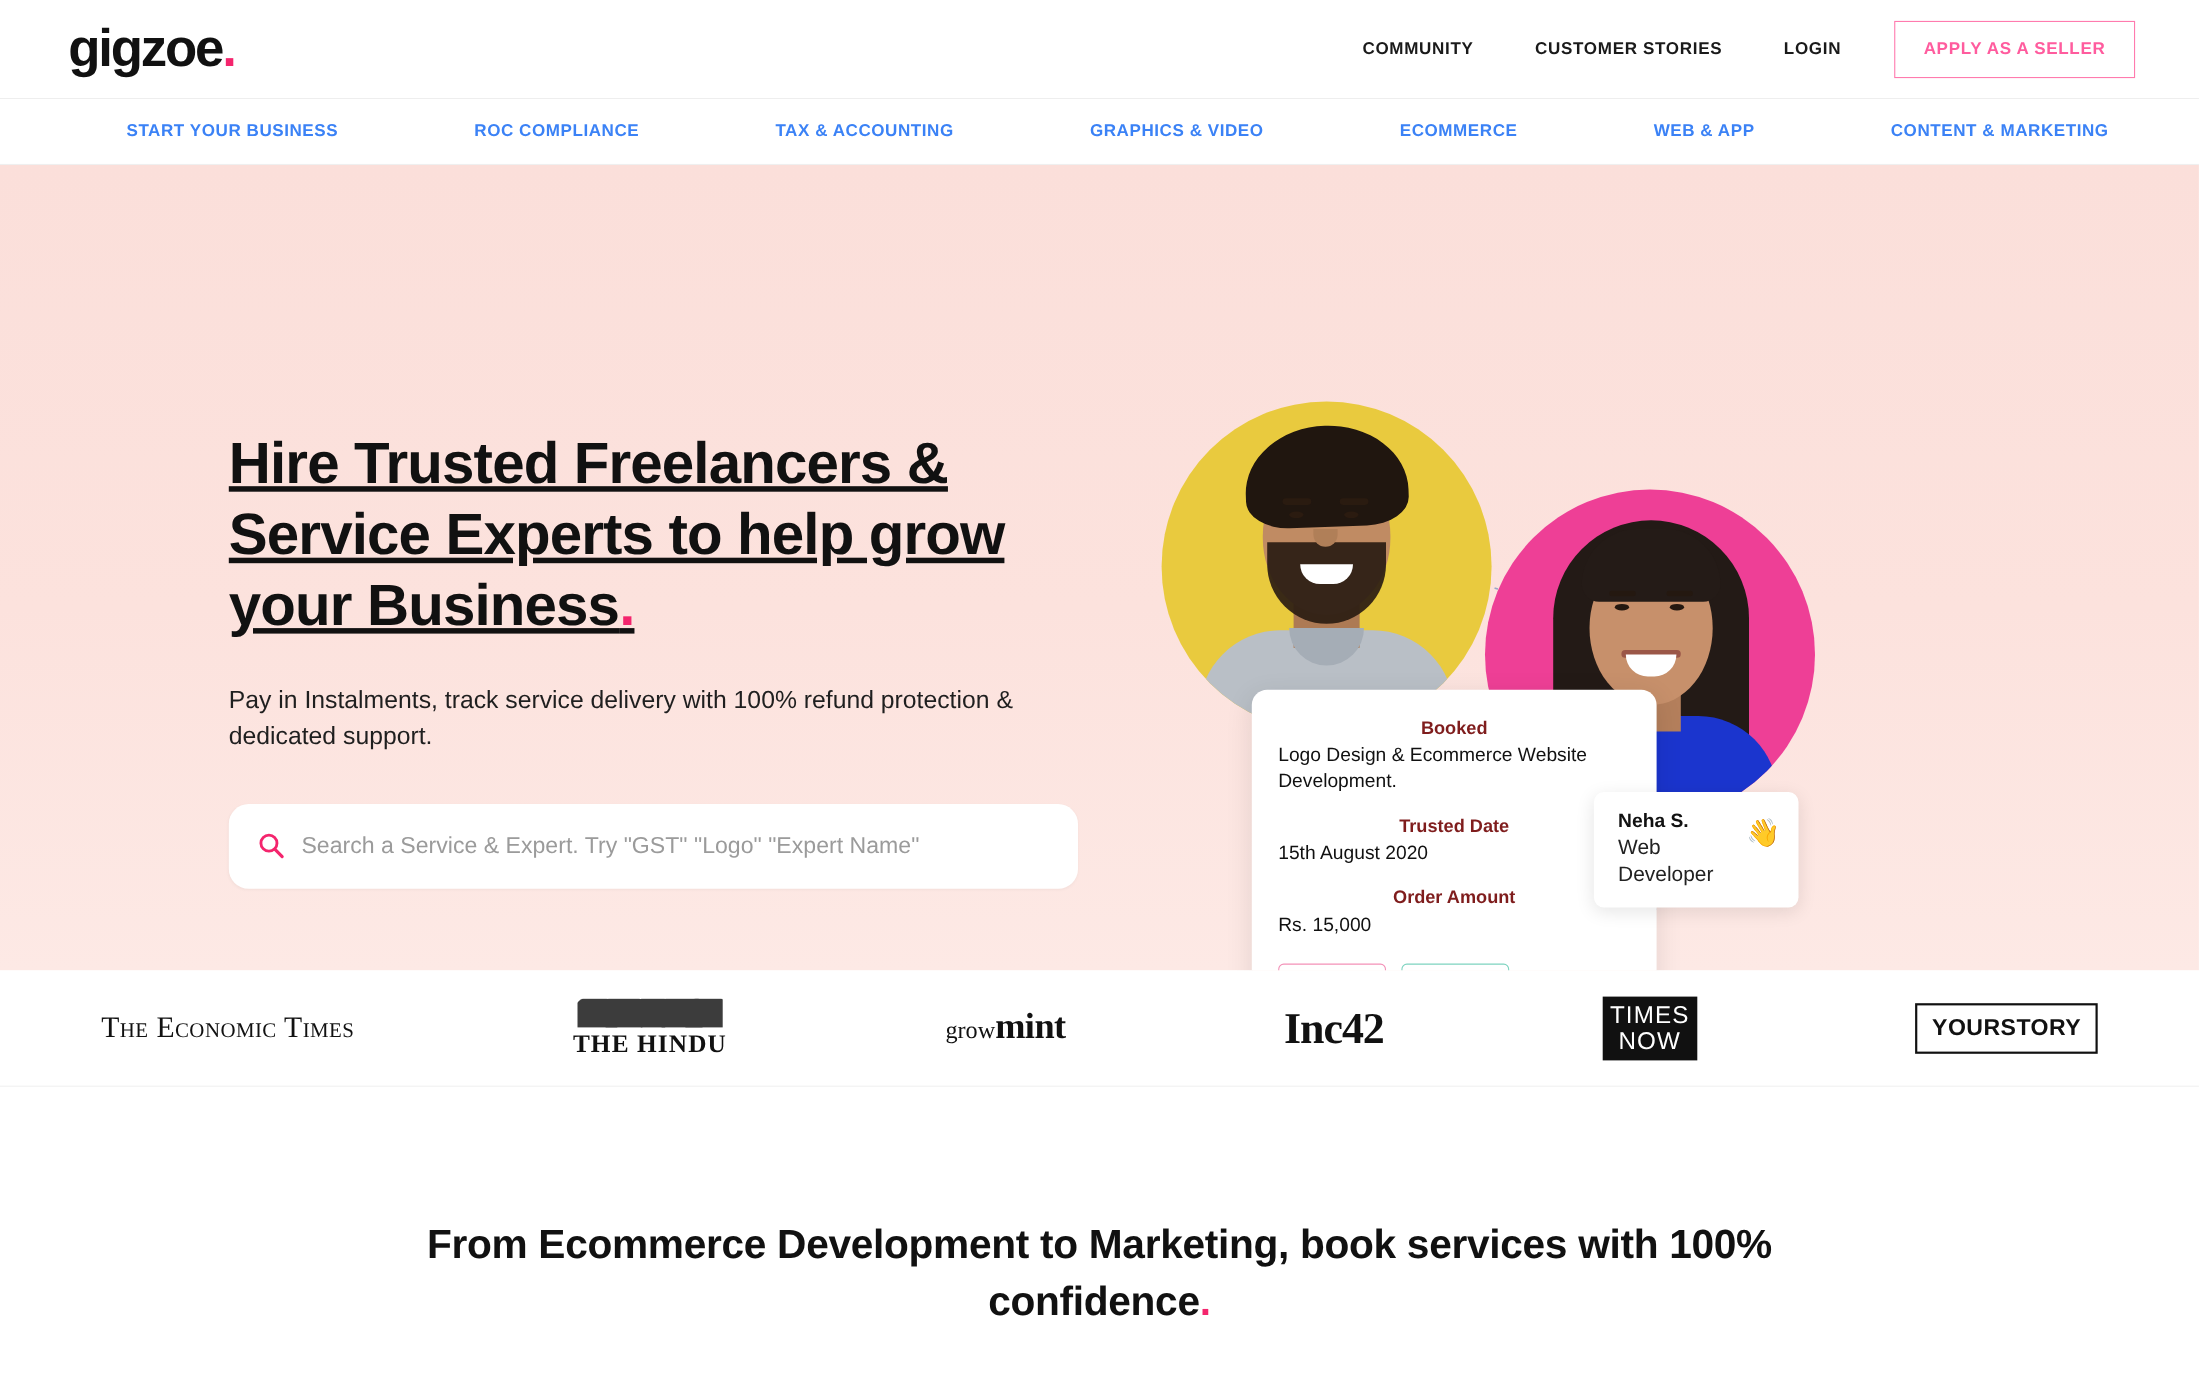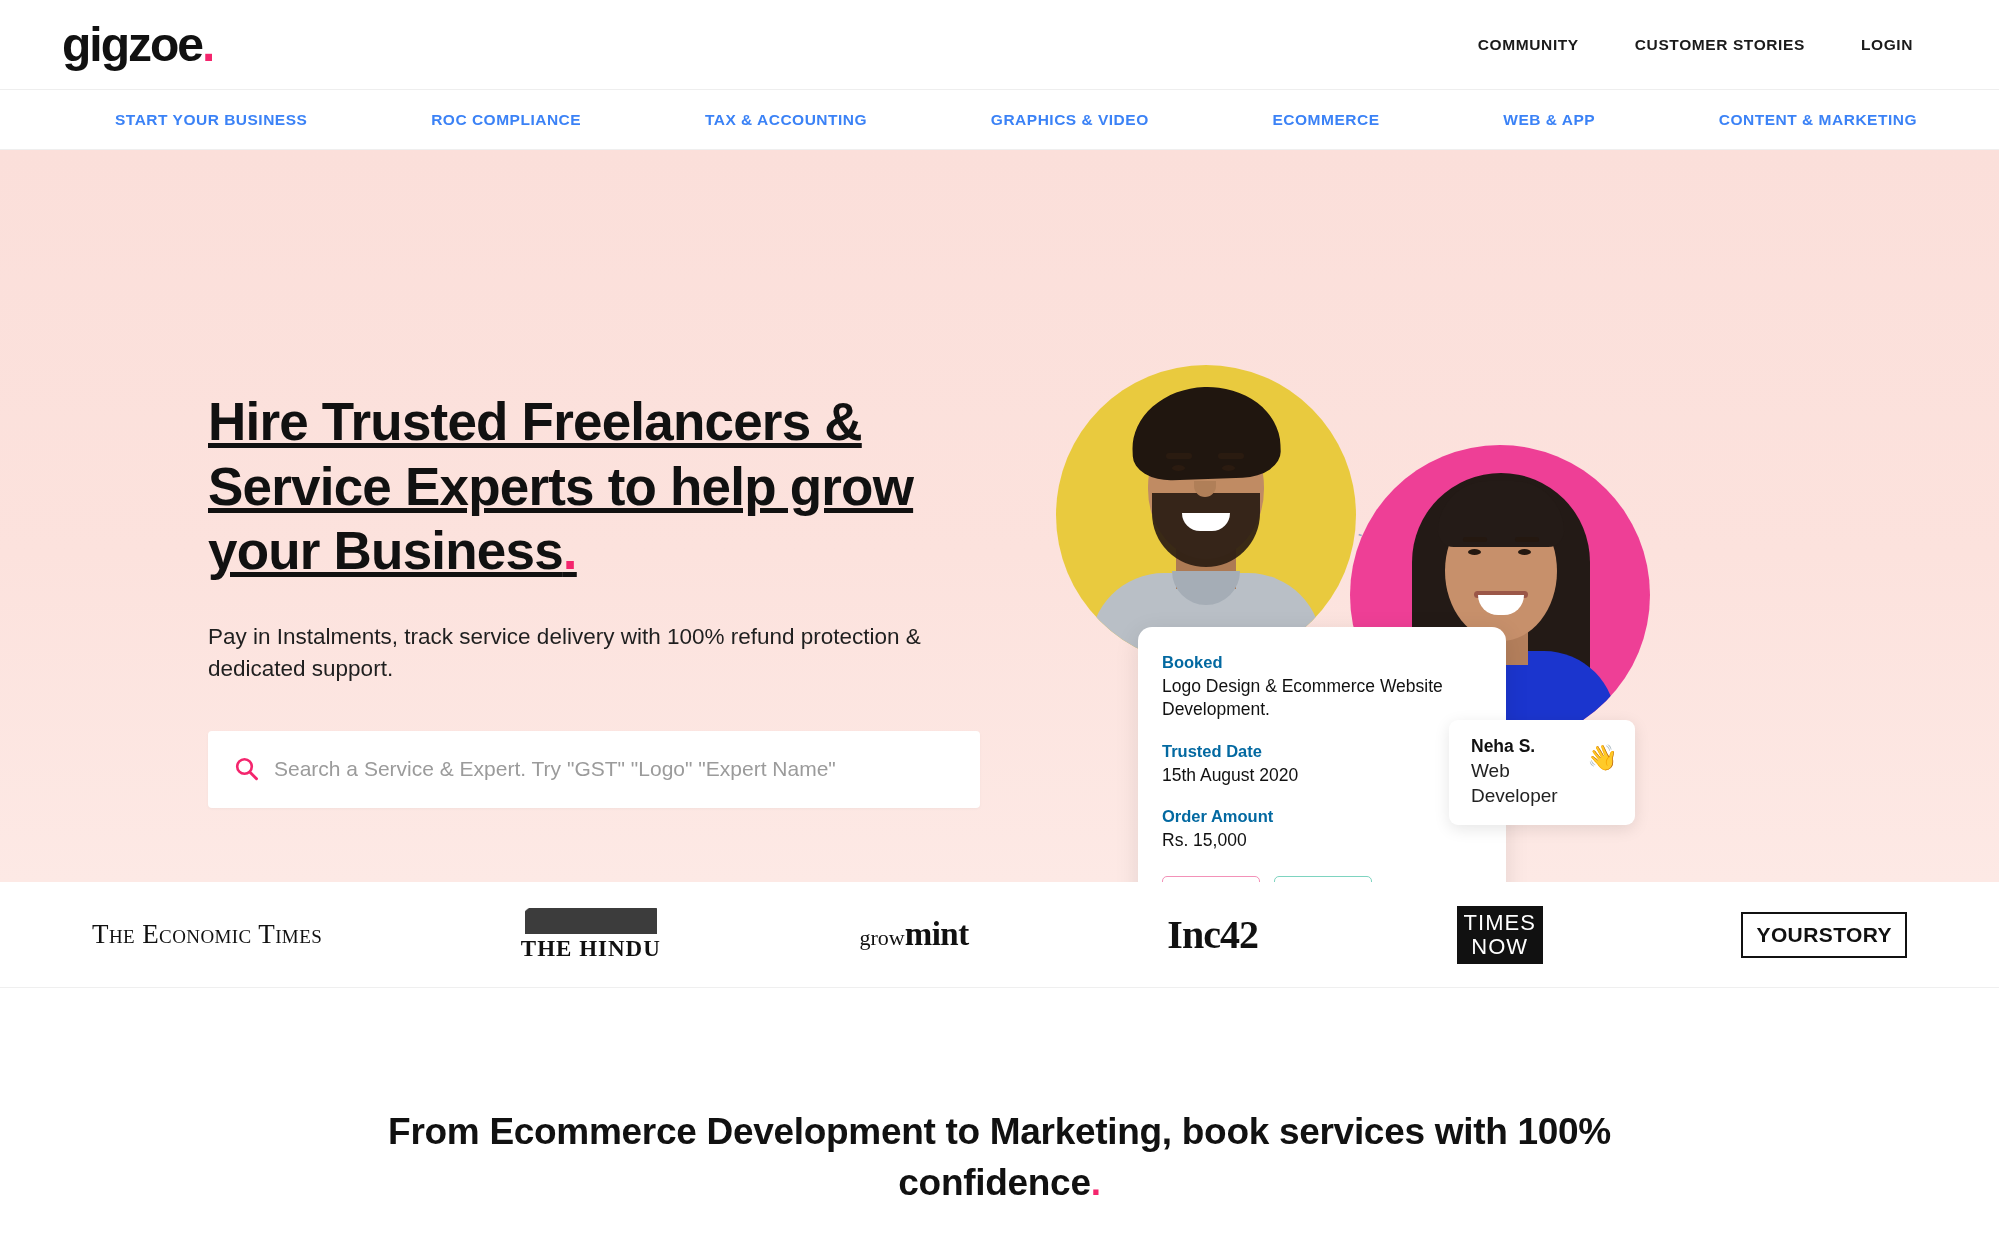--- a/index.html
+++ b/index.html
@@ -116,21 +116,21 @@
     line-height: 1.42;
     color: #1f1f1f;
     font-weight: 400;
     max-width: 740px;
   }
   .search-wrap {
     margin-top: 46px;
     width: 772px;
     height: 77px;
     background: #ffffff;
-    border-radius: 4px;
+    border-radius: 18px;
     display: flex;
     align-items: center;
     padding: 0 26px;
     box-shadow: 0 1px 3px rgba(0,0,0,0.04);
   }
   .search-icon { width: 26px; height: 26px; flex: 0 0 26px; margin-right: 14px; }
   .search-input {
     border: none;
     outline: none;
     flex: 1;
@@ -274,24 +274,25 @@
     top: 477px;
     width: 368px;
     background: #ffffff;
     border-radius: 14px;
     box-shadow: 0 6px 24px rgba(0,0,0,0.10);
     overflow: hidden;
     z-index: 6;
   }
   .bc-body { padding: 26px 24px 16px 24px; }
   .bc-label {
-    color: #0369a1;
+    color: #7f1d1d;
     font-size: 16.5px;
     font-weight: 700;
     margin-bottom: 3px;
+    text-align: center;
   }
   .bc-value {
     color: #111111;
     font-size: 17.5px;
     font-weight: 400;
     line-height: 1.33;
   }
   .bc-gap { height: 20px; }
   .bc-buttons { display: flex; gap: 14px; margin-top: 24px; padding-bottom: 8px; }
   .bc-btn {
@@ -412,20 +413,21 @@
 
 <div class="topbar">
   <div class="logo">
     <span>gigzoe</span>
       <span class="dot">.</span>
   </div>
   <nav class="topnav">
     <div class="topnav-item">COMMUNITY</div>
     <div class="topnav-item">CUSTOMER STORIES</div>
     <div class="topnav-item">LOGIN</div>
+    <button class="apply-btn">APPLY AS A SELLER</button>
   </nav>
 </div>
 
 <div class="catnav">
   <div class="catnav-inner">
     <div class="catnav-item">START YOUR BUSINESS</div>
     <div class="catnav-item">ROC COMPLIANCE</div>
     <div class="catnav-item">TAX &amp; ACCOUNTING</div>
     <div class="catnav-item">GRAPHICS &amp; VIDEO</div>
     <div class="catnav-item">ECOMMERCE</div>

